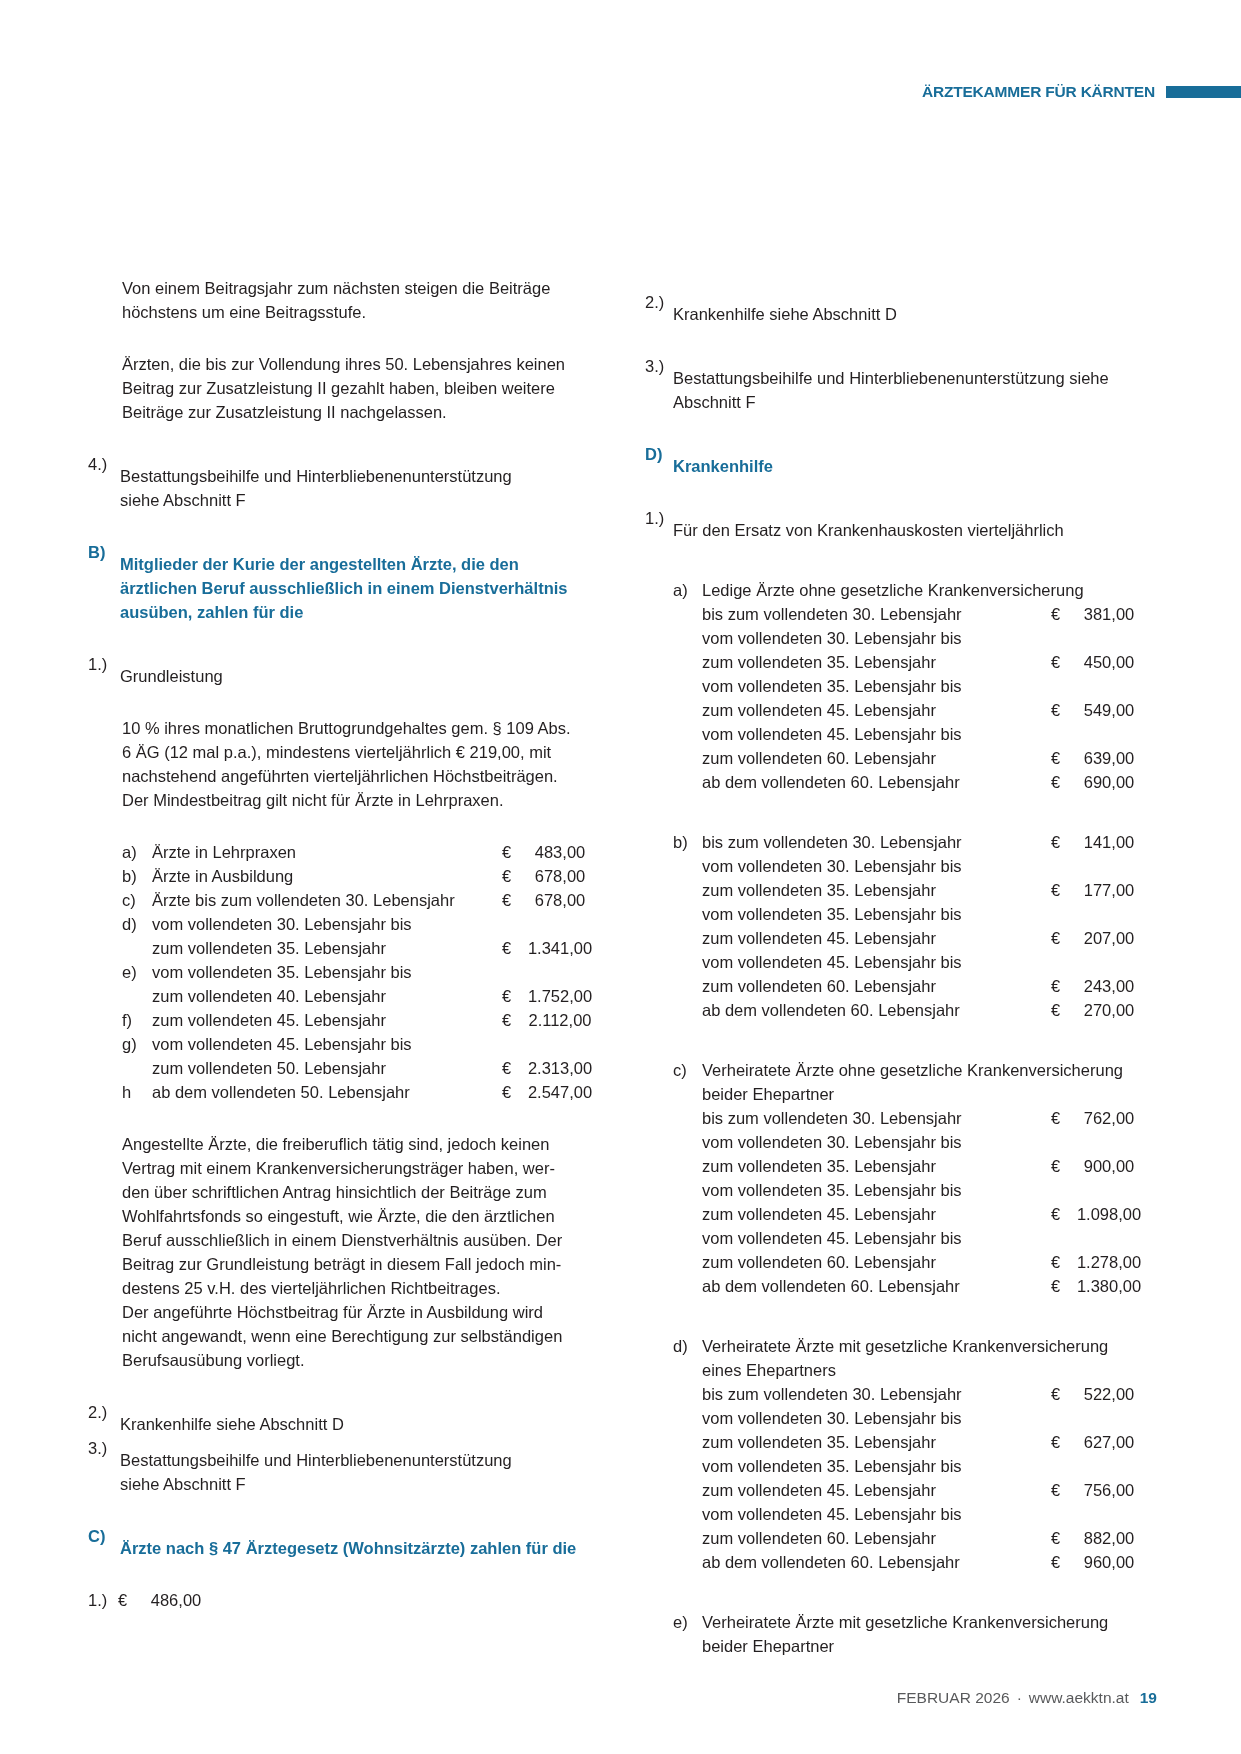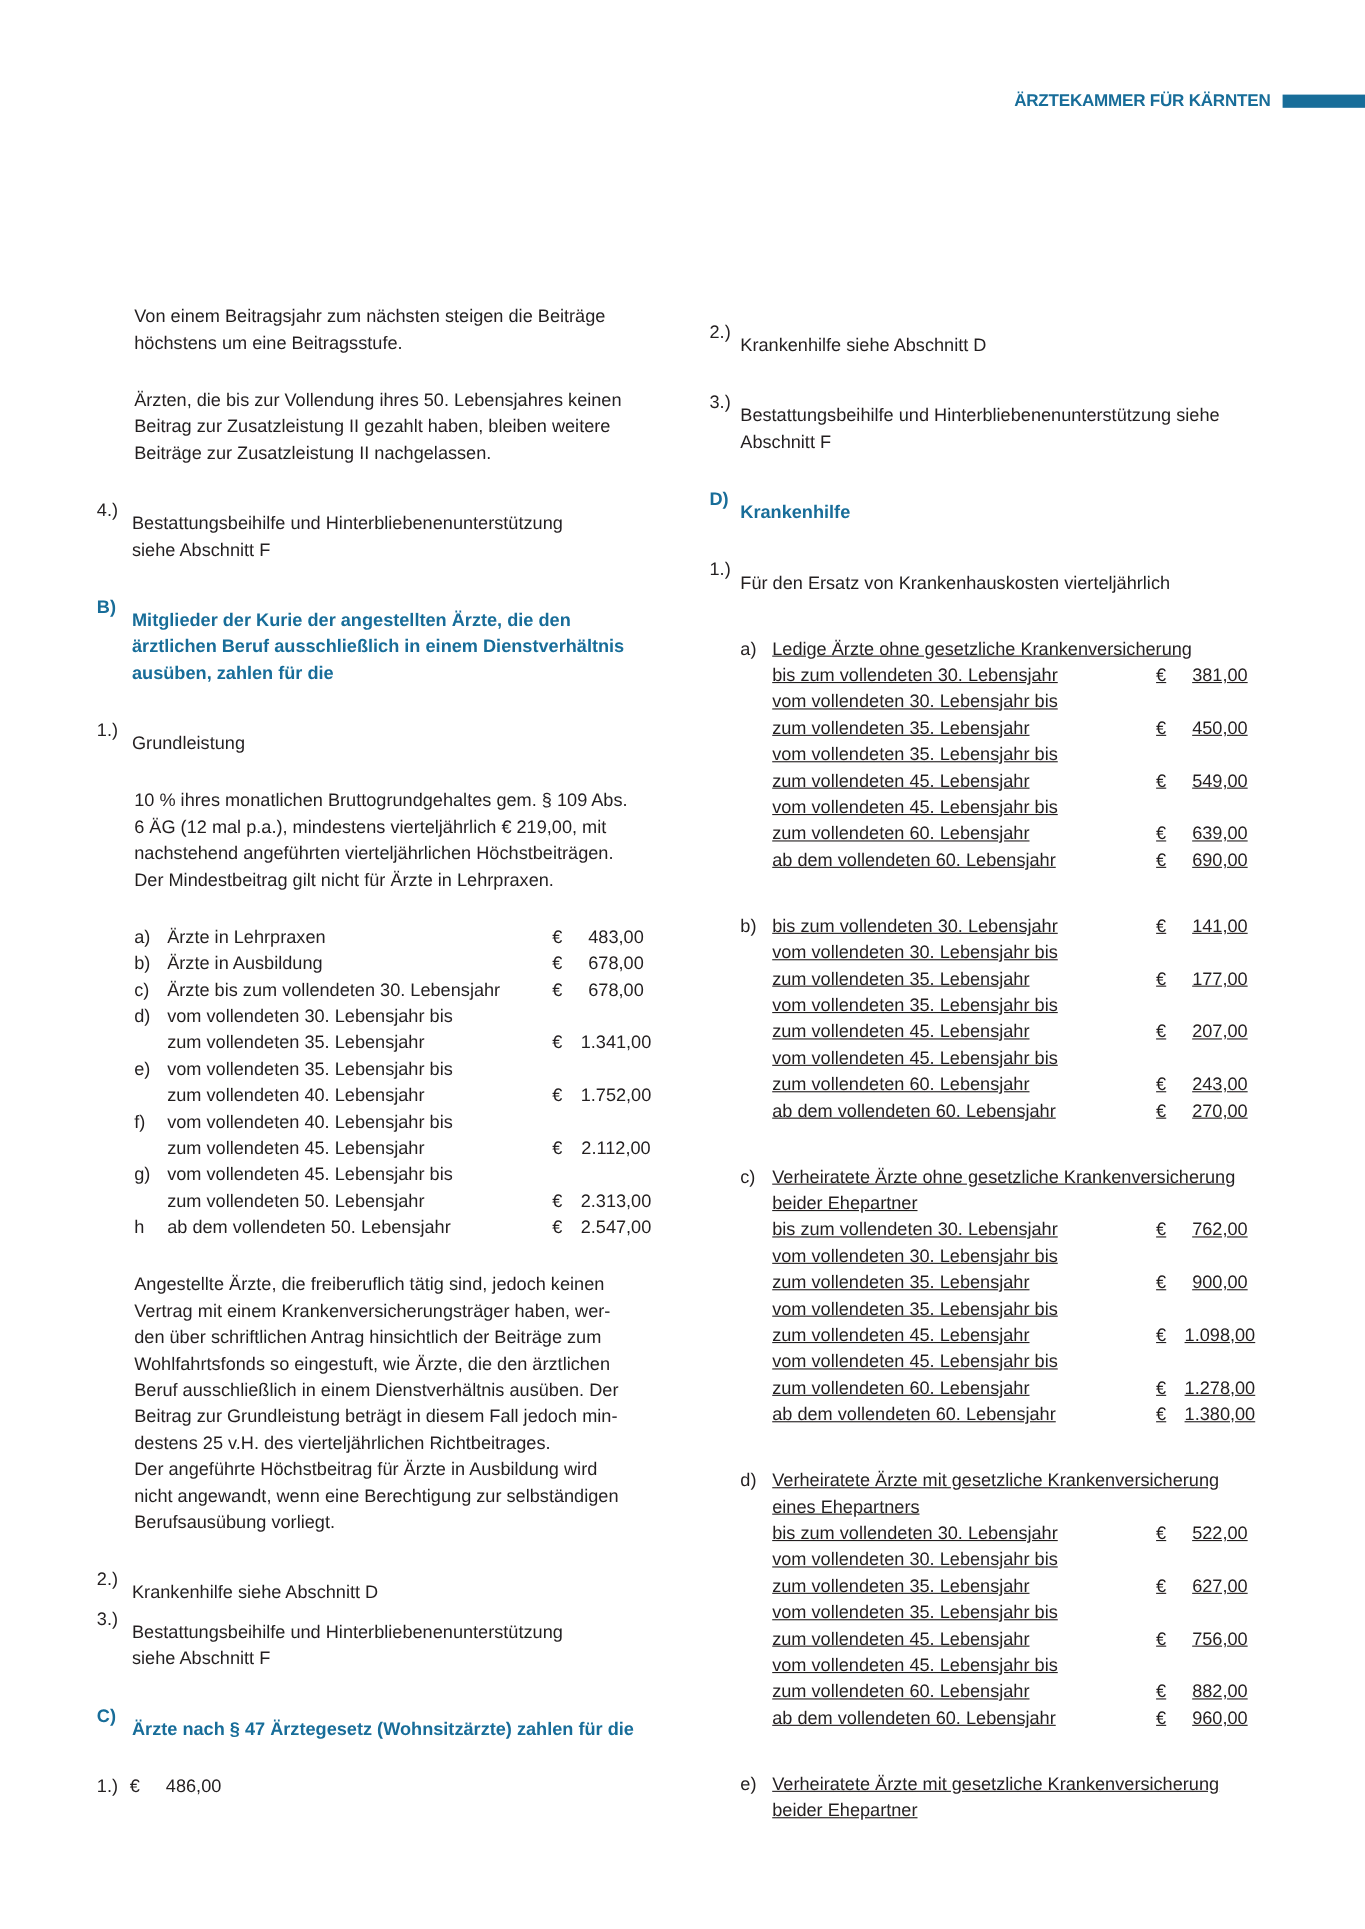--- a/index.html
+++ b/index.html
@@ -37,21 +37,21 @@
   .frow { display:flex; }
   .frow > .lbl { flex:1; white-space:pre; min-width:0; }
   .frow > .cur { flex:none; width:24px; }
   .frow > .val { flex:none; width:68px; text-align:center; white-space:pre; }
   
   .grundrow { width:508px; }
   .grundrow > .num { flex:none; width:30px; white-space:pre; }
   
   .rgroup { display:flex; margin-left:28px; width:470px; }
   .rgroup > .ltr { flex:none; width:29px; white-space:pre; }
-  .gbody { flex:1; min-width:0;text-decoration:underline; }
+  .gbody { flex:1; min-width:0; }
   .gtitle { white-space:pre; }
   
   .footer {
     position:absolute; top:1662px; right:84px;
     font-size:15.5px; color:#58595b; white-space:pre;
   }
   .footer .sep { margin:0 7px; }
   .footer .pg { color:var(--accent,#186d99); font-weight:bold; margin-left:11px; }
 </style>
 </head>
@@ -153,23 +153,20 @@
             <span class="lbl">zum vollendeten 40. Lebensjahr</span>
             <span class="cur">€</span>
             <span class="val">1.752,00</span>
           </div>
         </div>
       </div>
 
       <div class="fitem">
         <span class="ltr">f)</span>
         <div class="frows">
-          <div class="frow">
-            <span class="lbl">vom vollendeten 40. Lebensjahr bis</span>
-          </div>
           <div class="frow">
             <span class="lbl">zum vollendeten 45. Lebensjahr</span>
             <span class="cur">€</span>
             <span class="val">2.112,00</span>
           </div>
         </div>
       </div>
 
       <div class="fitem">
         <span class="ltr">g)</span>
@@ -423,14 +420,17 @@
     <div class="rgroup mtg">
       <span class="ltr">e)</span>
       <div class="gbody">
         <div class="gtitle">Verheiratete Ärzte mit gesetzliche Krankenversicherung
 beider Ehepartner</div>
       </div>
     </div>
 
   </div>
 
+  <div class="footer">
+    <span>FEBRUAR 2026</span><span class="sep">·</span><span>www.aekktn.at</span><span class="pg">19</span>
+  </div>
 
 </div>
 
 </body></html>

